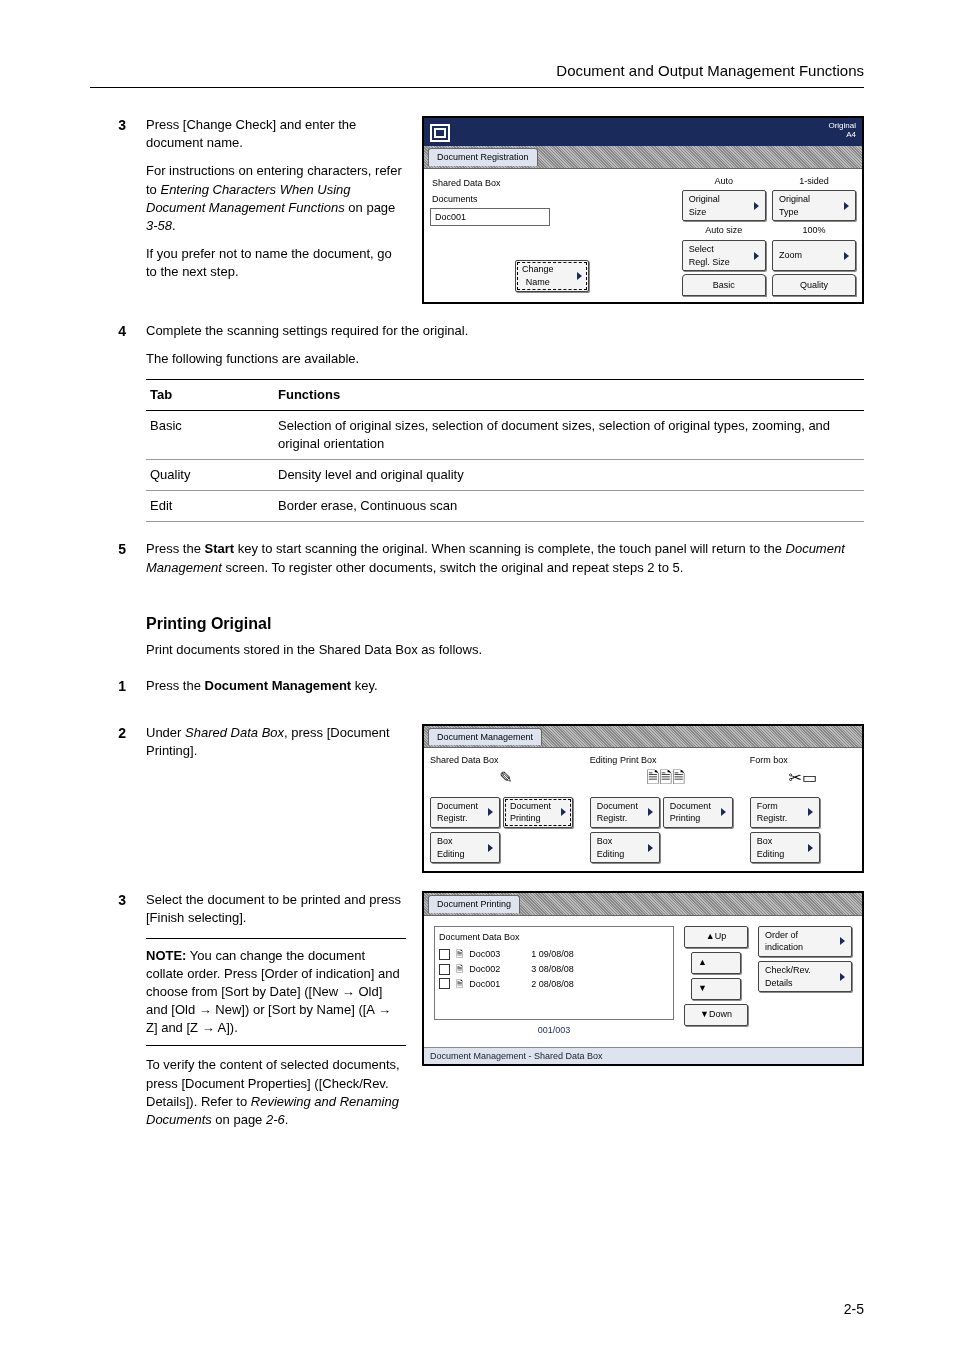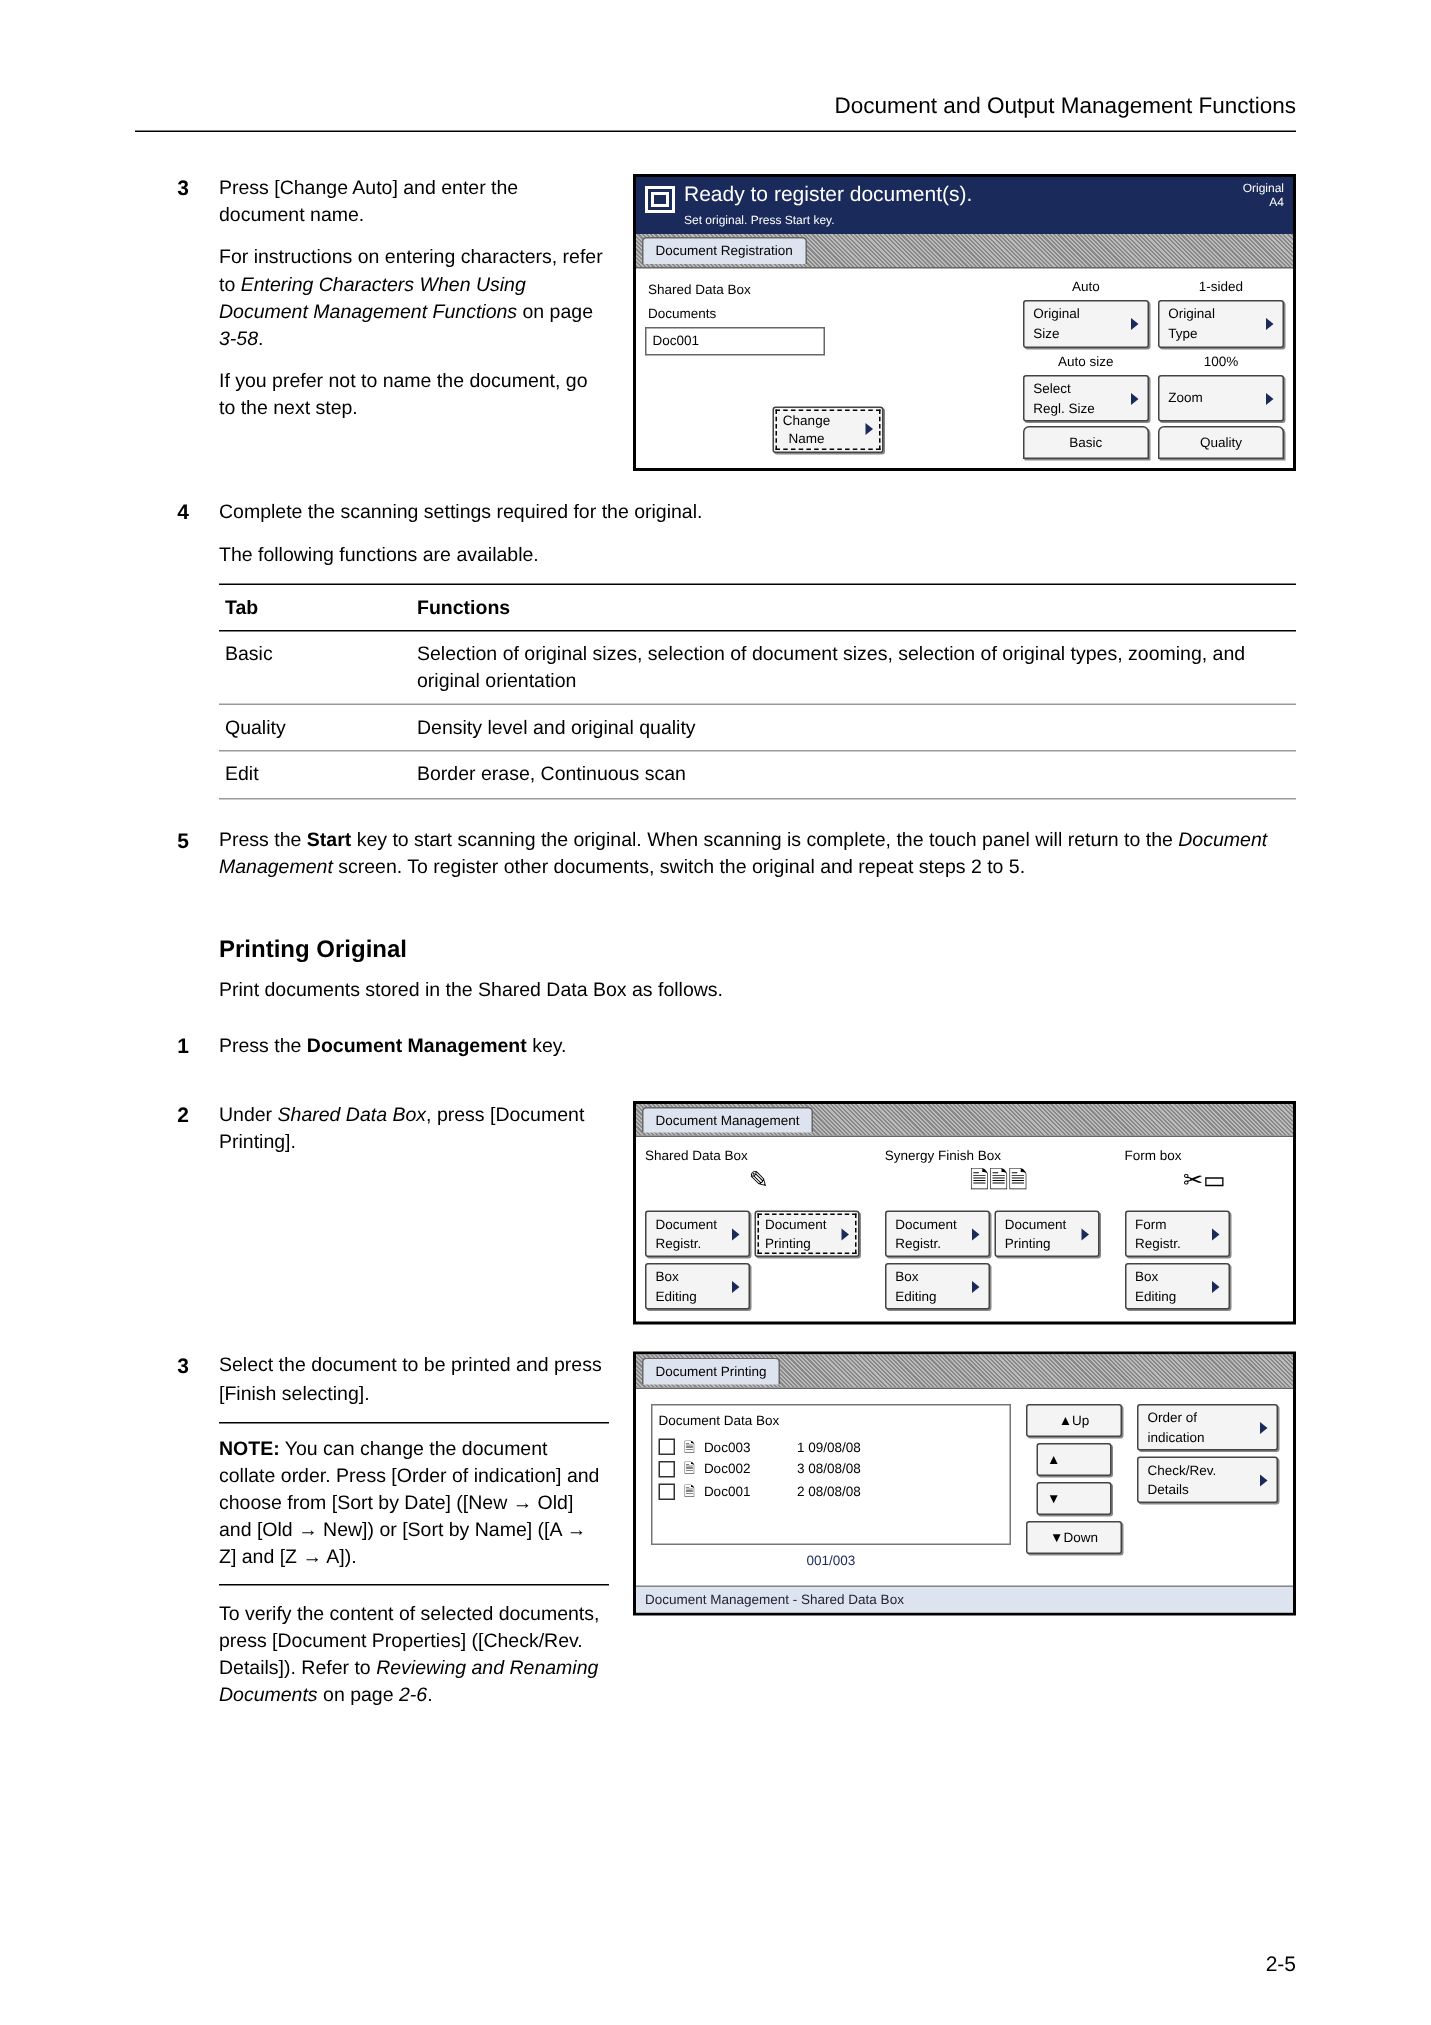--- a/index.html
+++ b/index.html
@@ -212,35 +212,31 @@
 
 <div class="page">
   <div class="running-head">Document and Output Management Functions</div>
   <hr class="hr">
 
   <div class="step">
     <div class="stepnum">3</div>
     <div class="stepbody">
       <div class="split">
         <div class="left">
-          <div class="para">Press [Change Auto] and enter the document name.</div>
+          <div class="para">Press [Change Check] and enter the document name.</div>
           <div class="para">
             <span>For instructions on entering characters, refer to </span><span class="italic">Entering Characters When Using Document Management Functions</span><span> on page </span><span class="italic">3-58</span><span>.</span>
           </div>
           <div class="para">If you prefer not to name the document, go to the next step.</div>
         </div>
         <div class="right">
 
           <div class="screen">
             <div class="screen-head">
               <div class="sq"></div>
-              <div>
-                <span class="bigtxt">Ready to register document(s).</span>
-                <span class="smalltxt">Set original. Press Start key.</span>
-              </div>
               <div class="orig">
                 <div>Original</div>
                   <div>A4</div>
               </div>
             </div>
             <div class="tabbar"><span class="tab">Document Registration</span></div>
             <div class="screen-body" style="display:flex; gap:8px;">
               <div style="flex:1.4;">
                 <div style="font-size:9px; margin:2px 0 4px 2px;">Shared Data Box</div>
                 <div style="font-size:9px; margin:2px 0 2px 2px;">Documents</div>
@@ -344,21 +340,21 @@
                       <span class="sbtn tri" style="width:56px; white-space:pre;">Document
 Registr.</span>
                       <span class="sbtn tri hl" style="width:56px; white-space:pre;">Document
 Printing</span>
                     </div>
                     <span class="sbtn tri" style="width:56px; white-space:pre;">Box
 Editing</span>
                   </div>
                 </div>
                 <div>
-                  <div style="font-size:9px;">Synergy Finish Box</div>
+                  <div style="font-size:9px;">Editing Print Box</div>
                   <div class="icon-row">🗎🗎🗎</div>
                   <div class="btnstack">
                     <div style="display:flex; gap:3px;">
                       <span class="sbtn tri" style="width:56px; white-space:pre;">Document
 Registr.</span>
                       <span class="sbtn tri" style="width:56px; white-space:pre;">Document
 Printing</span>
                     </div>
                     <span class="sbtn tri" style="width:56px; white-space:pre;">Box
 Editing</span>

